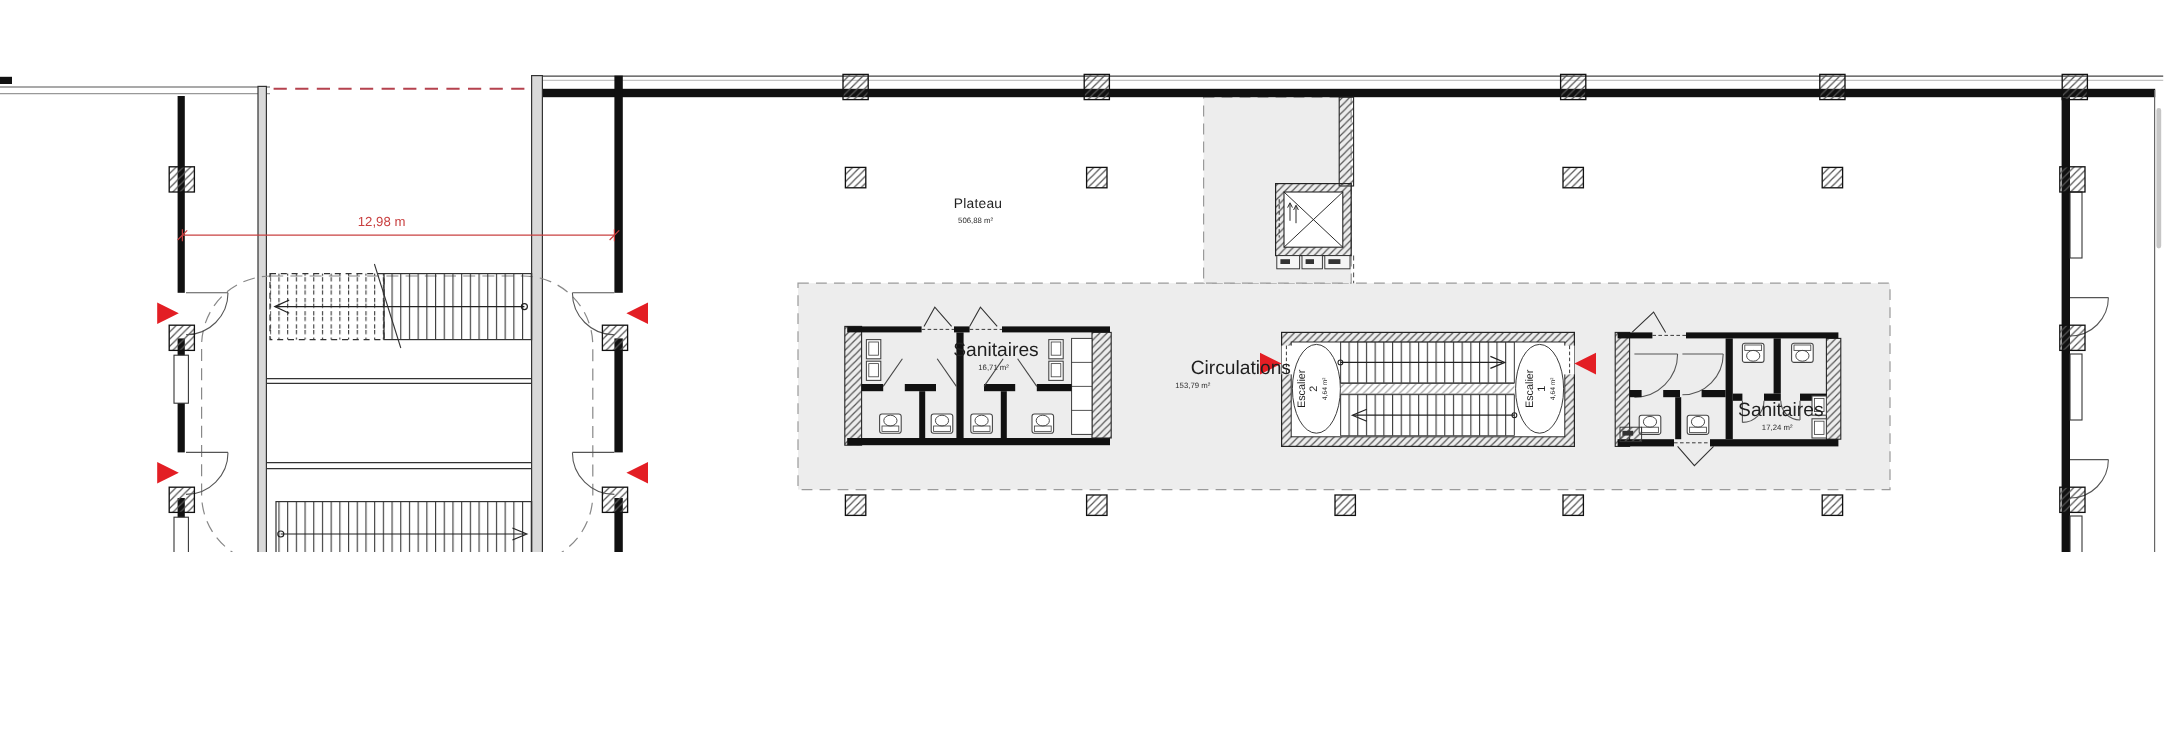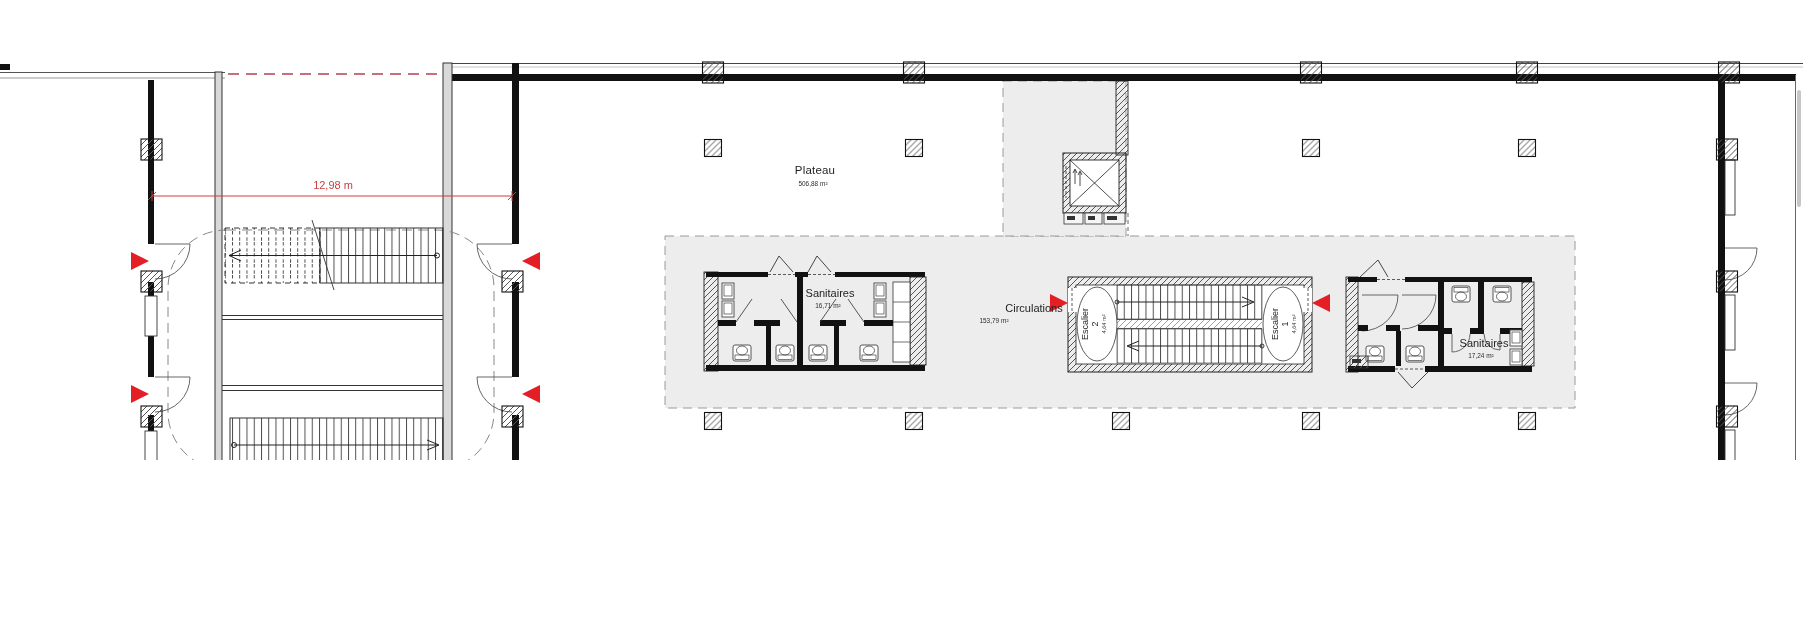--- a/index.html
+++ b/index.html
@@ -2,21 +2,21 @@
 <html><head>
 <meta charset="utf-8">
 <style>
   html,body{margin:0;padding:0;background:#fff;}
   .canvas{position:relative;width:1803px;height:460px;background:#fff;overflow:hidden;
           font-family:"Liberation Sans",sans-serif;}
   .plan-svg{position:absolute;left:0;top:0;}
   .lbl{position:absolute;transform:translate(-50%,-50%);white-space:nowrap;color:#1f1f1f;
        font-family:"Liberation Sans",sans-serif;}
   .room{font-size:11.5px;letter-spacing:.2px;}
-  .room-sm{font-size:11px;}
+  .room-sm{font-size:16px;}
   .area{font-size:9px;color:#2e2e2e;transform:translate(-50%,-50%) scale(.72);}
   .dim{color:#c94040;font-size:11px;}
   .rot{position:absolute;transform:translate(-50%,-50%) rotate(-90deg);text-align:center;color:#1f1f1f;}
   .rname{font-size:9px;line-height:1.08;width:36px;word-break:break-all;margin:0 auto;}
   .rarea{font-size:8px;transform:scale(.7);color:#333;}
   .scrollbar{position:absolute;left:1797px;top:90px;width:4px;height:117px;background:#c6c6c6;border-radius:2px;}
 </style>
 </head>
 <body>
 
@@ -340,16 +340,16 @@
   <div class="rarea">4,64 m²</div>
 </div>
 <div class="rot" style="left:1285px;top:324px">
   <div class="rname">Escalier 1</div>
   <div class="rarea">4,64 m²</div>
 </div>
 
 <div class="lbl room-sm" style="left:1484px;top:343px">Sanitaires</div>
 <div class="lbl area" style="left:1481px;top:356px">17,24 m²</div>
 
-<div class="lbl dim" style="left:333px;top:185px">12,98 m</div>
+<div class="lbl dim" style="left:318px;top:185px">12,98 m</div>
 
 <div class="scrollbar"></div>
 </div>
 
 </body></html>

